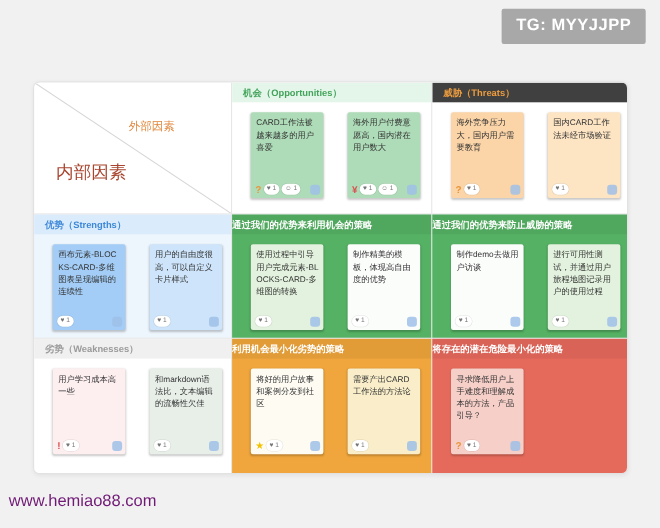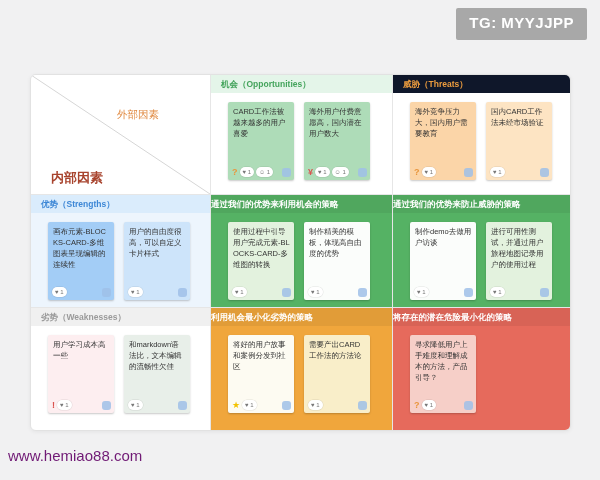--- a/index.html
+++ b/index.html
@@ -27,36 +27,36 @@
   .grid{
     width:100%;height:100%;display:grid;
     grid-template-columns:179px 181px 1fr;
     grid-template-rows:119px 112px 1fr;
     gap:1px;background:#e6e6e6;
   }
   .cell{position:relative;background:#fff;overflow:hidden;}
   
   .corner svg{position:absolute;left:0;top:0;width:100%;height:100%;}
   .lbl-ext{position:absolute;top:33px;left:86px;color:#e0883f;font-weight:normal;font-size:10.5px;}
-  .lbl-int{position:absolute;top:72px;left:20px;color:#a8442e;font-weight:bold;font-size:13px;margin-top:22px;}
+  .lbl-int{position:absolute;top:72px;left:20px;color:#a8442e;font-weight:normal;font-size:16px;}
   
   .strip{height:18px;line-height:18px;font-size:8.5px;font-weight:bold;padding-left:10px;}
   .strip-o{background:#e4f5e9;color:#44a45c;}
-  .strip-t{background:#0f172a;color:#ec9c3e;}
+  .strip-t{background:#404040;color:#ec9c3e;}
   .strip-s{background:#daecfc;color:#3d87d6;}
   .strip-w{background:#f0f0f0;color:#9a9a9a;}
   .cell-s{background:#edf5fd;}
   
   .cell-so,.cell-st{background:#55b264;}
   .cell-wo{background:#f0a63c;}
   .cell-wt{background:#e66a5c;}
   .bar{height:18px;line-height:18px;color:#fff;font-size:8.5px;font-weight:bold;
        background:rgba(0,0,0,.06);white-space:nowrap;}
   
-  .notes{display:flex;gap:10px;padding:9px 6px 0 17px;align-items:flex-end;}
+  .notes{display:flex;gap:22px;padding:9px 6px 0 17px;align-items:flex-end;}
   .note{
     position:relative;width:66px;min-height:78px;box-sizing:border-box;
     padding:5px 4px 15px 5px;border-radius:2px;
     box-shadow:0 1px 2px rgba(0,0,0,.22);
     font-size:7.5px;line-height:1.45;color:#333;
   }
   .nt{word-break:break-all;}
   .nf{position:absolute;left:4px;right:3px;bottom:3px;display:flex;align-items:center;gap:2px;}
   .nicon{font-weight:bold;font-size:9px;line-height:9px;}
   .chip{

